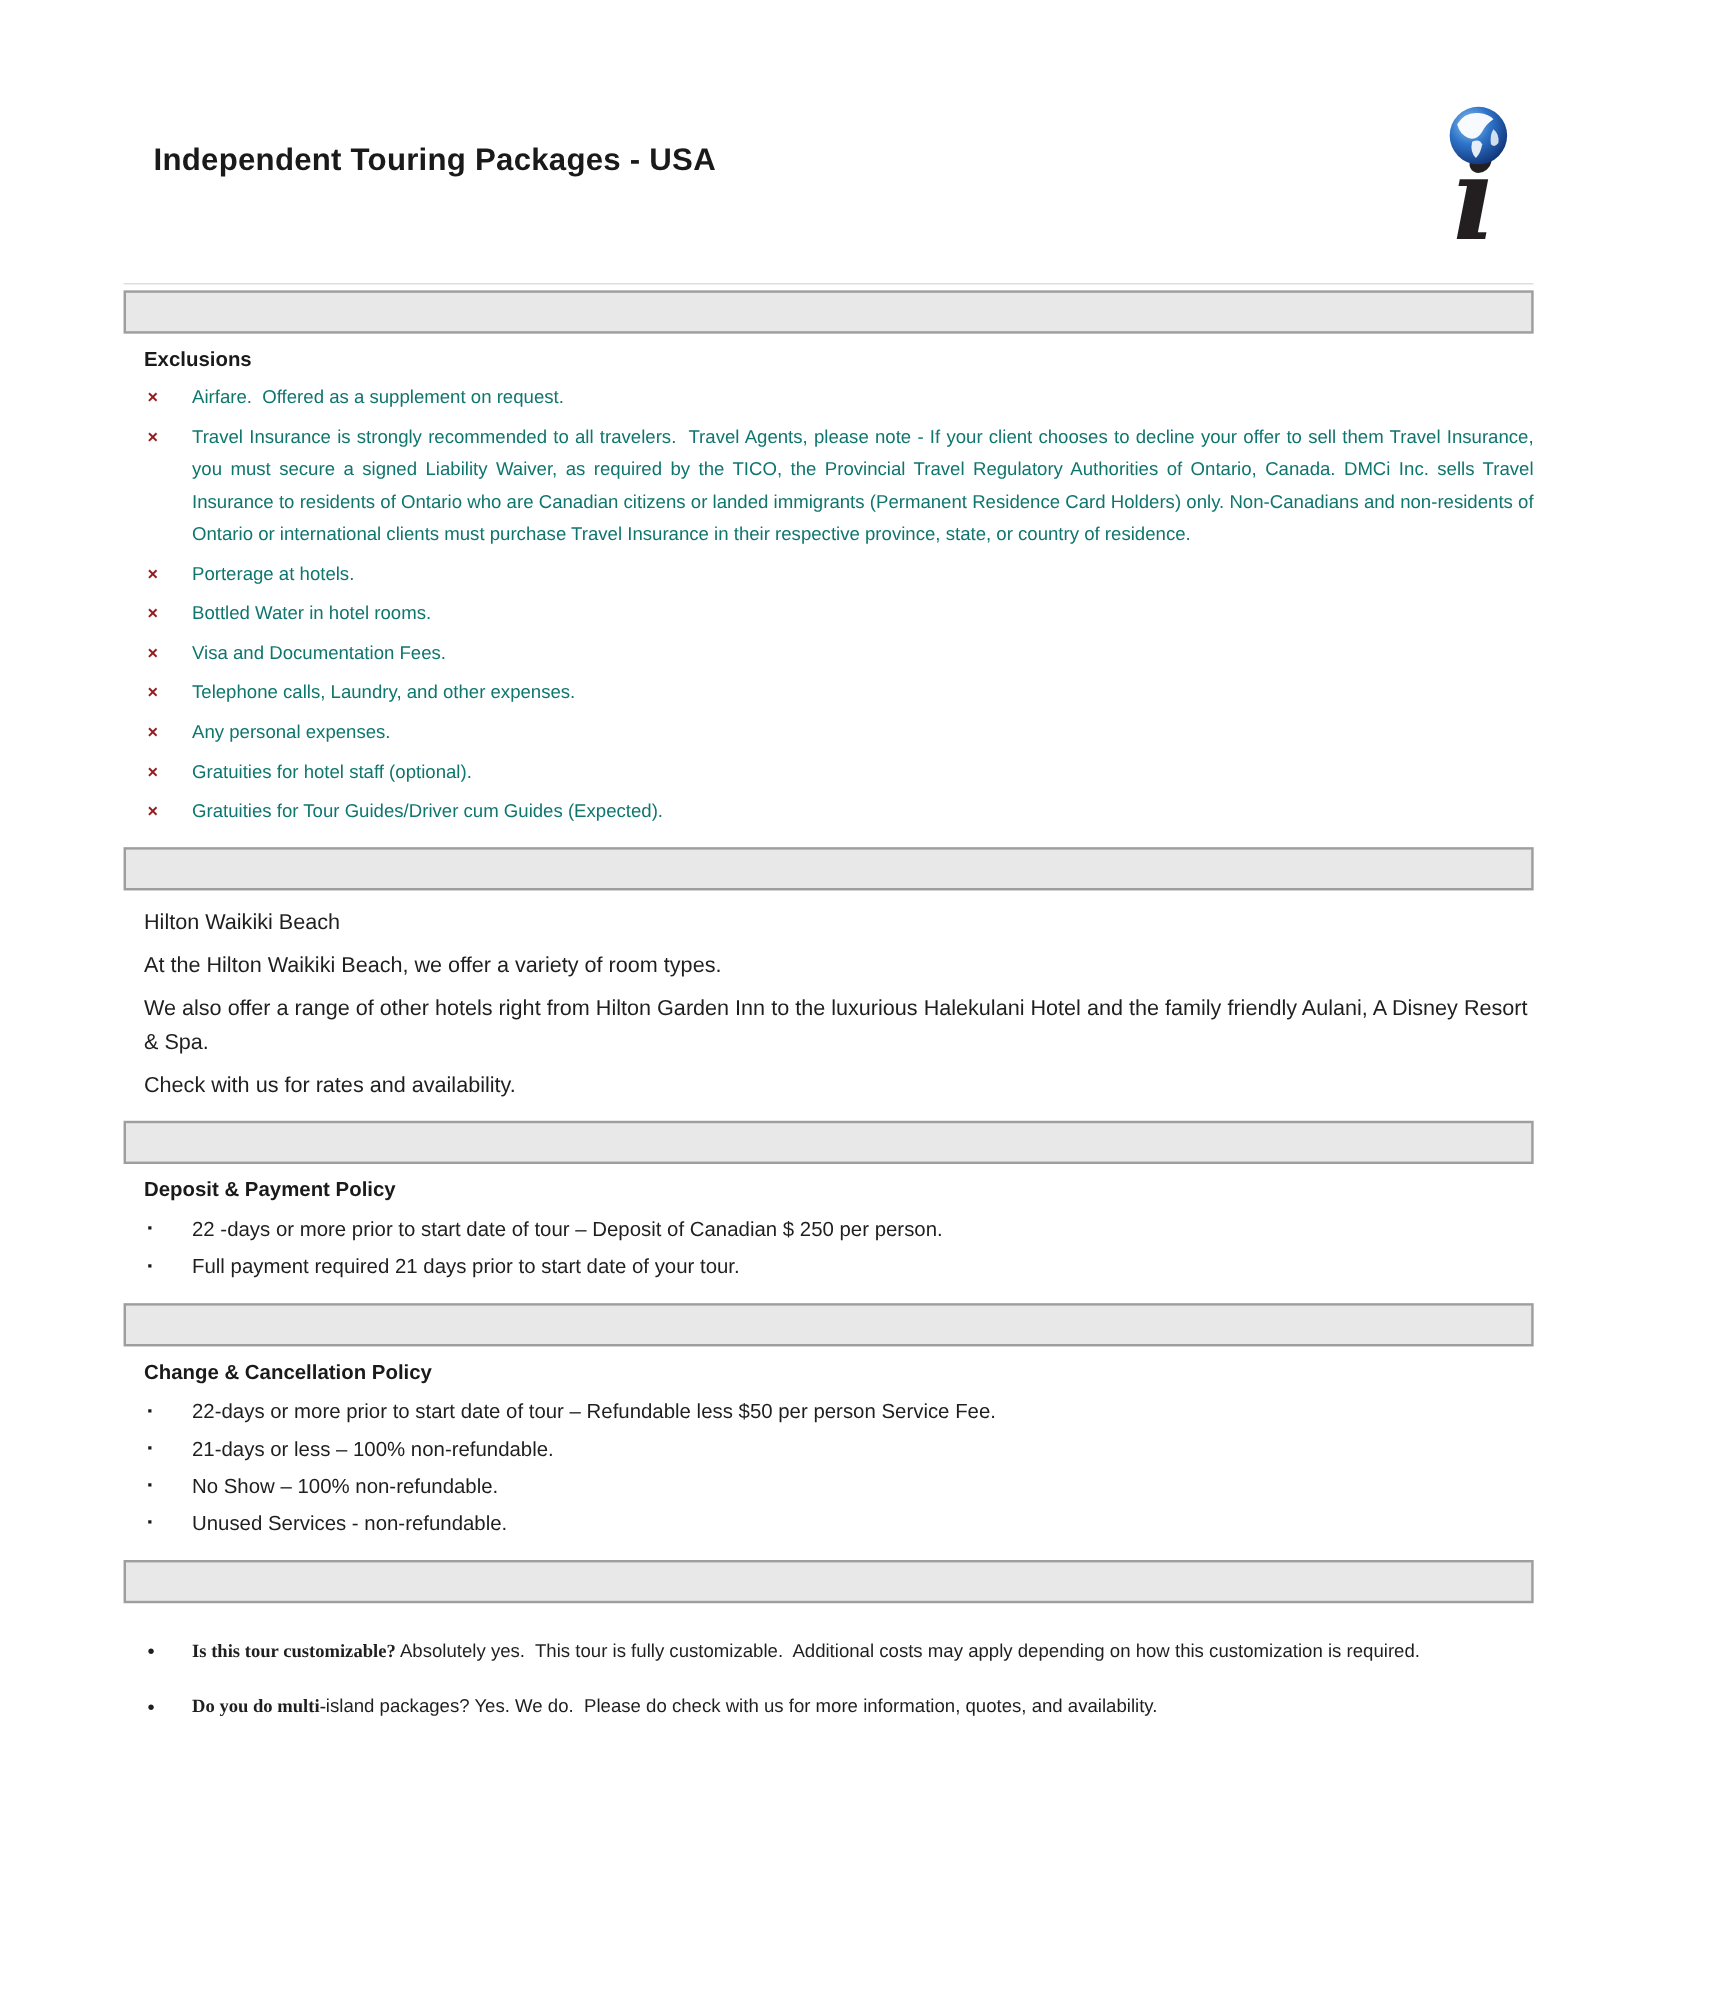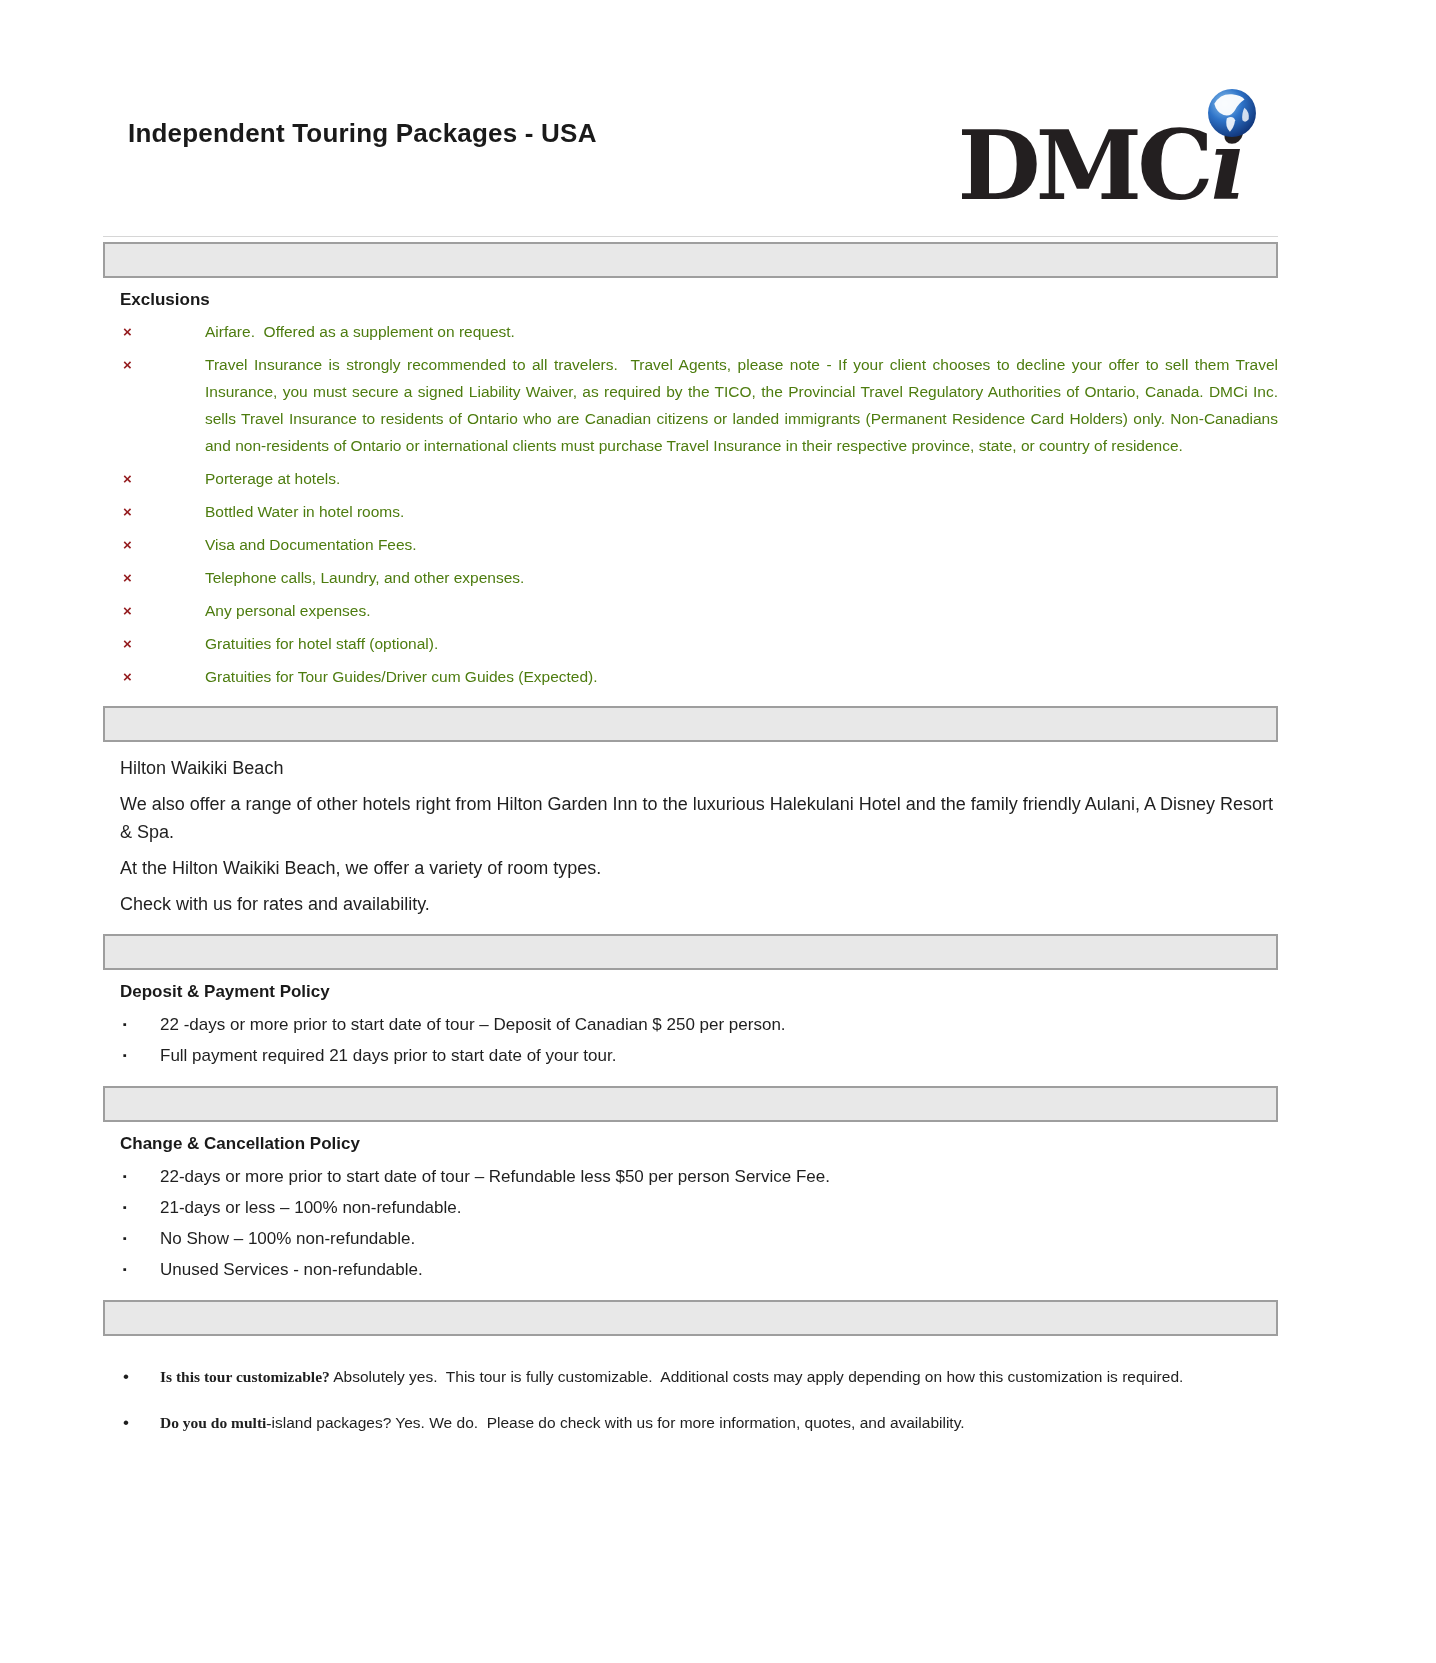--- a/index.html
+++ b/index.html
@@ -90,24 +90,23 @@
 
   
   .x-list li { margin-bottom: 6px; }
   .x-list .marker {
     color: #941b1e;
     font-weight: bold;
     font-size: 15px;
     line-height: 27px;
   }
   .x-list .item-text {
-    color: #4d7c0f;
+    color: #0f766e;
     font-size: 15.5px;
     line-height: 27px;
-    margin-left: 45px;
   }
   .justify { text-align: justify; }
 
   
   .hotel-para {
     margin: 0 0 8px 17px;
     font-size: 18px;
     line-height: 28px;
     white-space: pre-wrap;
   }
@@ -130,21 +129,20 @@
 </style>
 </head>
 <body>
 
 <div class="page">
   <div class="content">
 
     <header class="doc-header">
       <h1 class="doc-title">Independent Touring Packages - USA</h1>
       <div class="logo">
-        <span class="logo-dmc">DMC</span>
           <span class="logo-i">i</span>
         <svg class="globe" viewBox="0 0 48 48" aria-hidden="true">
           <defs>
             <radialGradient id="globeGrad" cx="35%" cy="30%" r="80%">
               <stop offset="0%" stop-color="#8fc6ef"></stop>
               <stop offset="45%" stop-color="#2e73c8"></stop>
               <stop offset="100%" stop-color="#0c2c6e"></stop>
             </radialGradient>
           </defs>
           <circle cx="24" cy="24" r="23" fill="url(#globeGrad)"></circle>
@@ -197,22 +195,22 @@
             <span class="marker">×</span>
             <span class="item-text">Gratuities for Tour Guides/Driver cum Guides (Expected).</span>
           </li>
       </ul>
     </section>
 
     <div class="divider-bar"></div>
 
     <section>
       <p class="hotel-para">Hilton Waikiki Beach</p>
+      <p class="hotel-para">At the Hilton Waikiki Beach, we offer a variety of room types.</p>
       <p class="hotel-para">We also offer a range of other hotels right from Hilton Garden Inn to the luxurious Halekulani Hotel and the family friendly Aulani, A Disney Resort &amp; Spa.</p>
-      <p class="hotel-para">At the Hilton Waikiki Beach, we offer a variety of room types.</p>
       <p class="hotel-para">Check with us for rates and availability.</p>
     </section>
 
     <div class="divider-bar"></div>
 
     <section>
       <h2 class="section-heading">Deposit &amp; Payment Policy</h2>
       <ul class="doc-list sq-list">
         <li>
             <span class="marker">▪</span>

